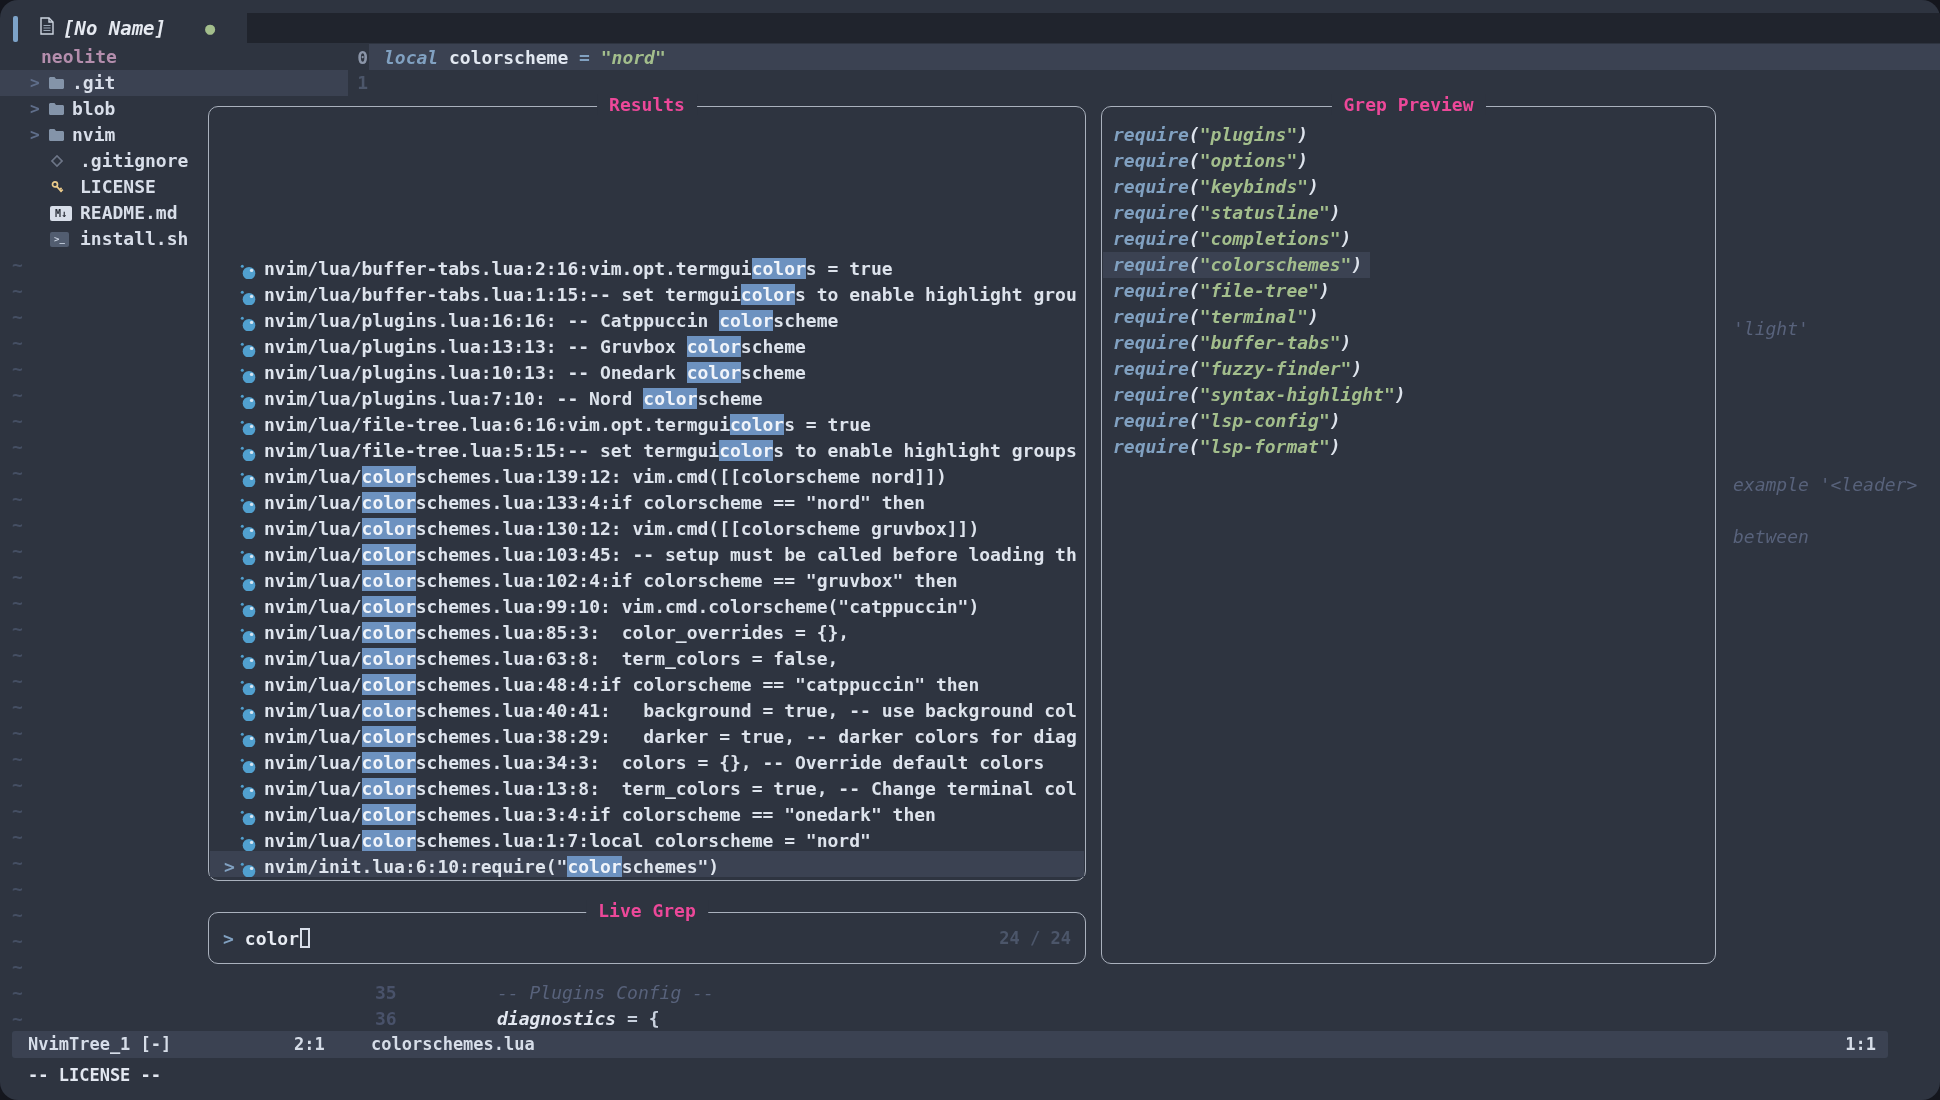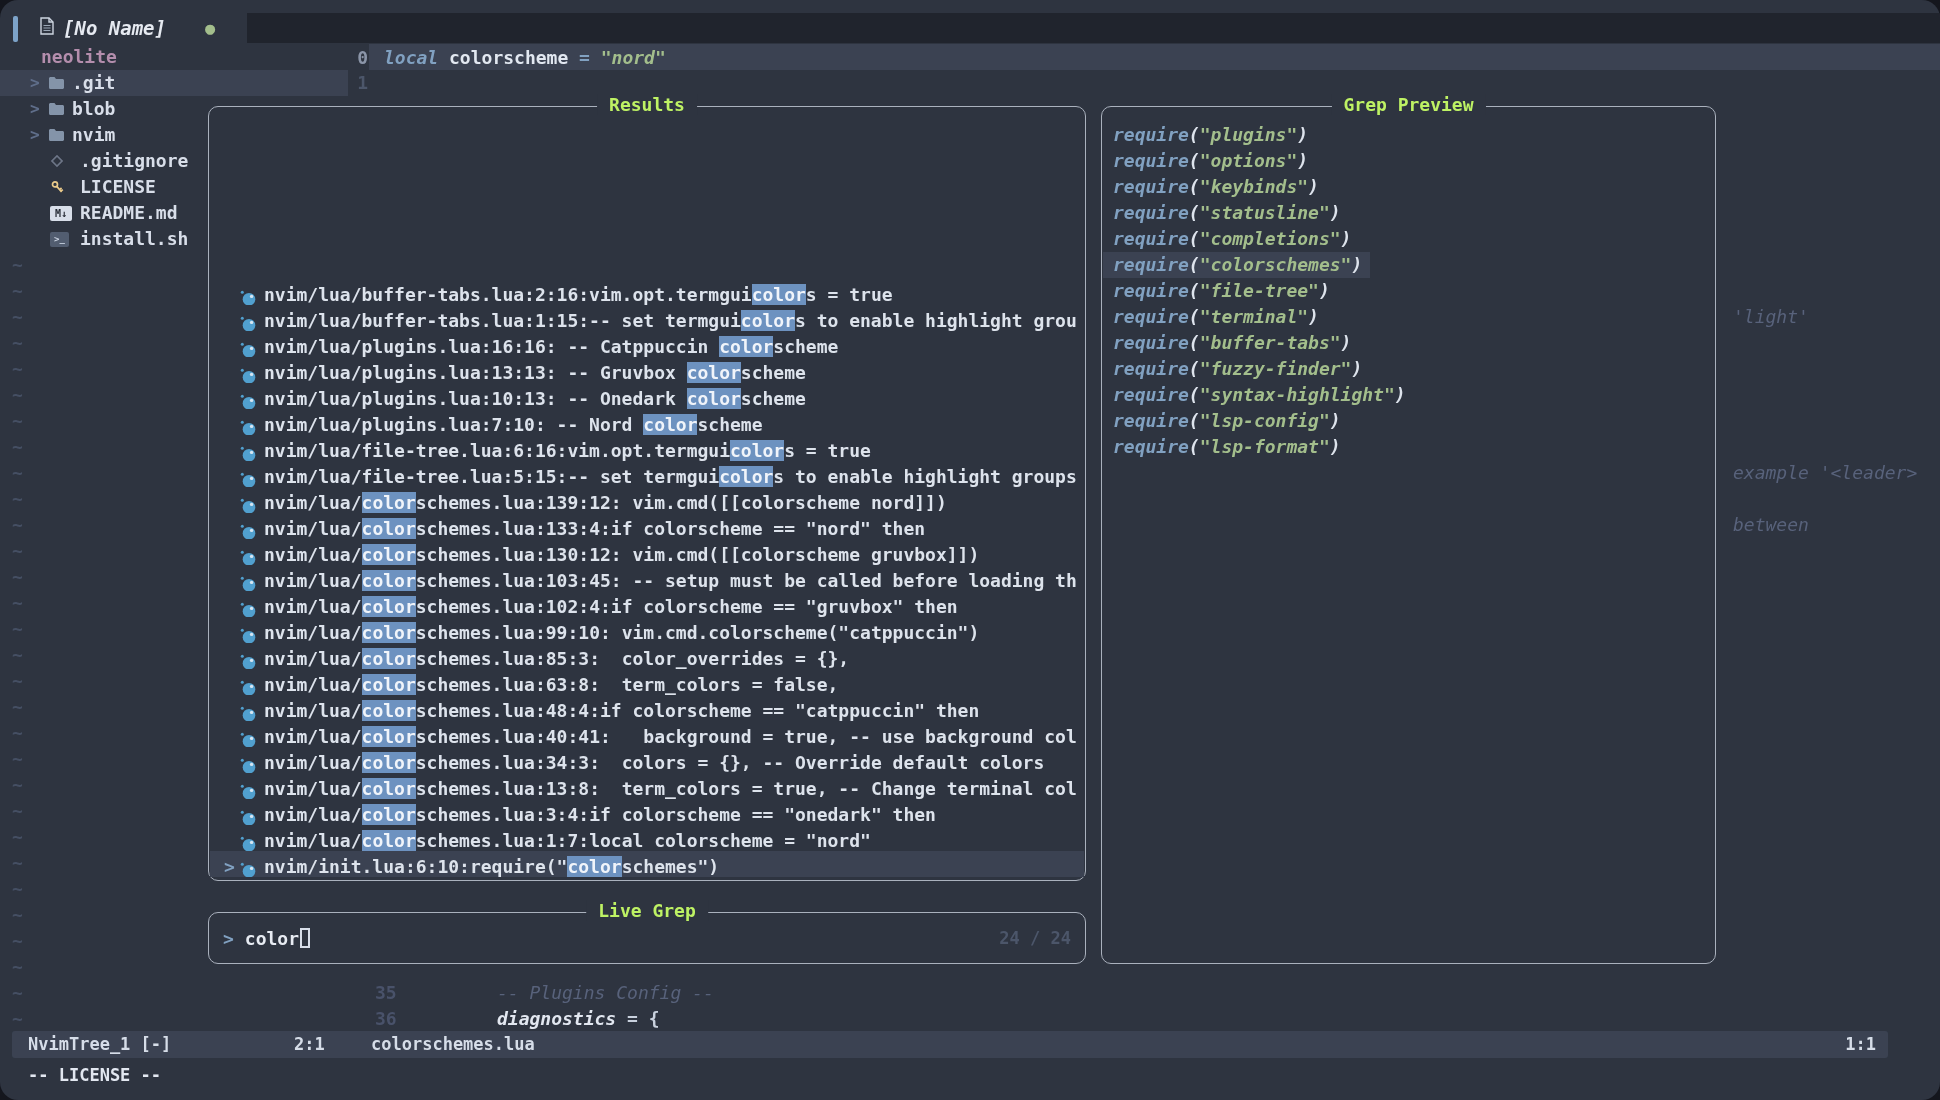--- a/index.html
+++ b/index.html
@@ -43,21 +43,21 @@
   .md-badge{display:inline-block;width:22px;height:15px;background:#d8dee9;color:#252a34;
             font-size:10px;font-weight:bold;text-align:center;line-height:15px;border-radius:2px;}
   .sh-badge{display:inline-block;width:19px;height:15px;background:#525d70;color:#cdd6e4;
             font-size:9px;font-weight:bold;text-align:center;line-height:15px;border-radius:2px;}
   
   #tildes{position:absolute;left:12px;top:252px;font-size:18px;font-weight:bold;color:#454f63;}
   #tildes div{height:26px;line-height:26px;}
   
   .panel{position:absolute;border:1px solid var(--border);border-radius:10px;background:var(--bg);}
   .panel-title{position:absolute;top:-13px;left:50%;transform:translateX(-50%);
-               background:var(--bg);padding:0 12px;color:#bef264;font-size:18px;font-weight:bold;white-space:pre;}
+               background:var(--bg);padding:0 12px;color:#ec4899;font-size:18px;font-weight:bold;white-space:pre;}
   .results-panel{left:208px;top:106px;width:878px;height:775px;}
   .livegrep-panel{left:208px;top:912px;width:878px;height:52px;}
   .preview-panel{left:1101px;top:106px;width:615px;height:858px;}
   
   #results-list{position:absolute;left:1px;right:1px;bottom:3px;overflow:hidden;}
   .res-row{position:relative;height:26px;display:flex;align-items:flex-end;padding-left:14px;
            font-size:18px;font-weight:bold;color:#dde3ec;white-space:pre;overflow:hidden;}
   .res-row.sel{background:var(--bg-hl);}
   .res-caret{display:inline-block;width:16px;color:var(--blue);}
   .res-icon{display:inline-block;width:16px;height:16px;margin-right:8px;flex:none;}
@@ -73,21 +73,21 @@
   
   #preview-list{position:absolute;left:1px;top:15px;right:1px;}
   .prev-row{height:26px;line-height:26px;padding:0 8px 0 10px;font-size:18px;font-weight:bold;
             font-style:italic;white-space:pre;width:fit-content;}
   .prev-row.hl{background:var(--bg-hl);}
   .prev-fn{color:var(--blue);}
   .prev-paren{color:#dde3ec;}
   .prev-str{color:var(--green);}
   
   .bgtext{position:absolute;height:26px;line-height:26px;font-size:18px;font-style:italic;
-          color:var(--dimtext);white-space:pre;}
+          color:var(--dimtext);white-space:pre;margin-top:12px;}
   .bg-code-row{position:absolute;left:0;height:26px;line-height:26px;font-size:18px;white-space:pre;}
   .bg-code-row .bnum{position:absolute;left:375px;color:#49526a;font-weight:bold;}
   .bg-code-row .btext{position:absolute;left:497px;}
   .bcomment{color:var(--dimtext);font-style:italic;}
   .bident{color:#e2e7f0;font-weight:bold;font-style:italic;}
   .brest{color:#c9d1de;font-weight:bold;}
   
   .statusline{position:absolute;left:12px;top:1031px;width:1876px;height:27px;background:var(--bg-hl);
               border-radius:3px;font-size:17px;font-weight:bold;color:#d6dde8;}
   .statusline .sl-left{position:absolute;left:16px;line-height:27px;white-space:pre;}
@@ -311,20 +311,25 @@
         <div class="res-row"><span class="res-caret"></span><span class="res-icon"><svg width="16" height="16" viewBox="0 0 16 16">
               <circle cx="9" cy="9.2" r="6.3" fill="#51a0cf"></circle>
               <circle cx="11.6" cy="6.4" r="1.7" fill="#d6e6f3"></circle>
               <circle cx="2.3" cy="2.3" r="1.5" fill="#51a0cf"></circle>
             </svg></span><span class="res-text"><span>nvim/lua/</span><span class="hl-match">color</span><span>schemes.lua:48:4:if colorscheme == "catppuccin" then</span></span></div>
         <div class="res-row"><span class="res-caret"></span><span class="res-icon"><svg width="16" height="16" viewBox="0 0 16 16">
               <circle cx="9" cy="9.2" r="6.3" fill="#51a0cf"></circle>
               <circle cx="11.6" cy="6.4" r="1.7" fill="#d6e6f3"></circle>
               <circle cx="2.3" cy="2.3" r="1.5" fill="#51a0cf"></circle>
             </svg></span><span class="res-text"><span>nvim/lua/</span><span class="hl-match">color</span><span>schemes.lua:40:41:   background = true, -- use background col</span></span></div>
+        <div class="res-row"><span class="res-caret"></span><span class="res-icon"><svg width="16" height="16" viewBox="0 0 16 16">
+              <circle cx="9" cy="9.2" r="6.3" fill="#51a0cf"></circle>
+              <circle cx="11.6" cy="6.4" r="1.7" fill="#d6e6f3"></circle>
+              <circle cx="2.3" cy="2.3" r="1.5" fill="#51a0cf"></circle>
+            </svg></span><span class="res-text"><span>nvim/lua/</span><span class="hl-match">color</span><span>schemes.lua:38:29:   darker = true, -- darker colors for diag</span></span></div>
         <div class="res-row"><span class="res-caret"></span><span class="res-icon"><svg width="16" height="16" viewBox="0 0 16 16">
               <circle cx="9" cy="9.2" r="6.3" fill="#51a0cf"></circle>
               <circle cx="11.6" cy="6.4" r="1.7" fill="#d6e6f3"></circle>
               <circle cx="2.3" cy="2.3" r="1.5" fill="#51a0cf"></circle>
             </svg></span><span class="res-text"><span>nvim/lua/</span><span class="hl-match">color</span><span>schemes.lua:34:3:  colors = {}, -- Override default colors</span></span></div>
         <div class="res-row"><span class="res-caret"></span><span class="res-icon"><svg width="16" height="16" viewBox="0 0 16 16">
               <circle cx="9" cy="9.2" r="6.3" fill="#51a0cf"></circle>
               <circle cx="11.6" cy="6.4" r="1.7" fill="#d6e6f3"></circle>
               <circle cx="2.3" cy="2.3" r="1.5" fill="#51a0cf"></circle>
             </svg></span><span class="res-text"><span>nvim/lua/</span><span class="hl-match">color</span><span>schemes.lua:13:8:  term_colors = true, -- Change terminal col</span></span></div>

